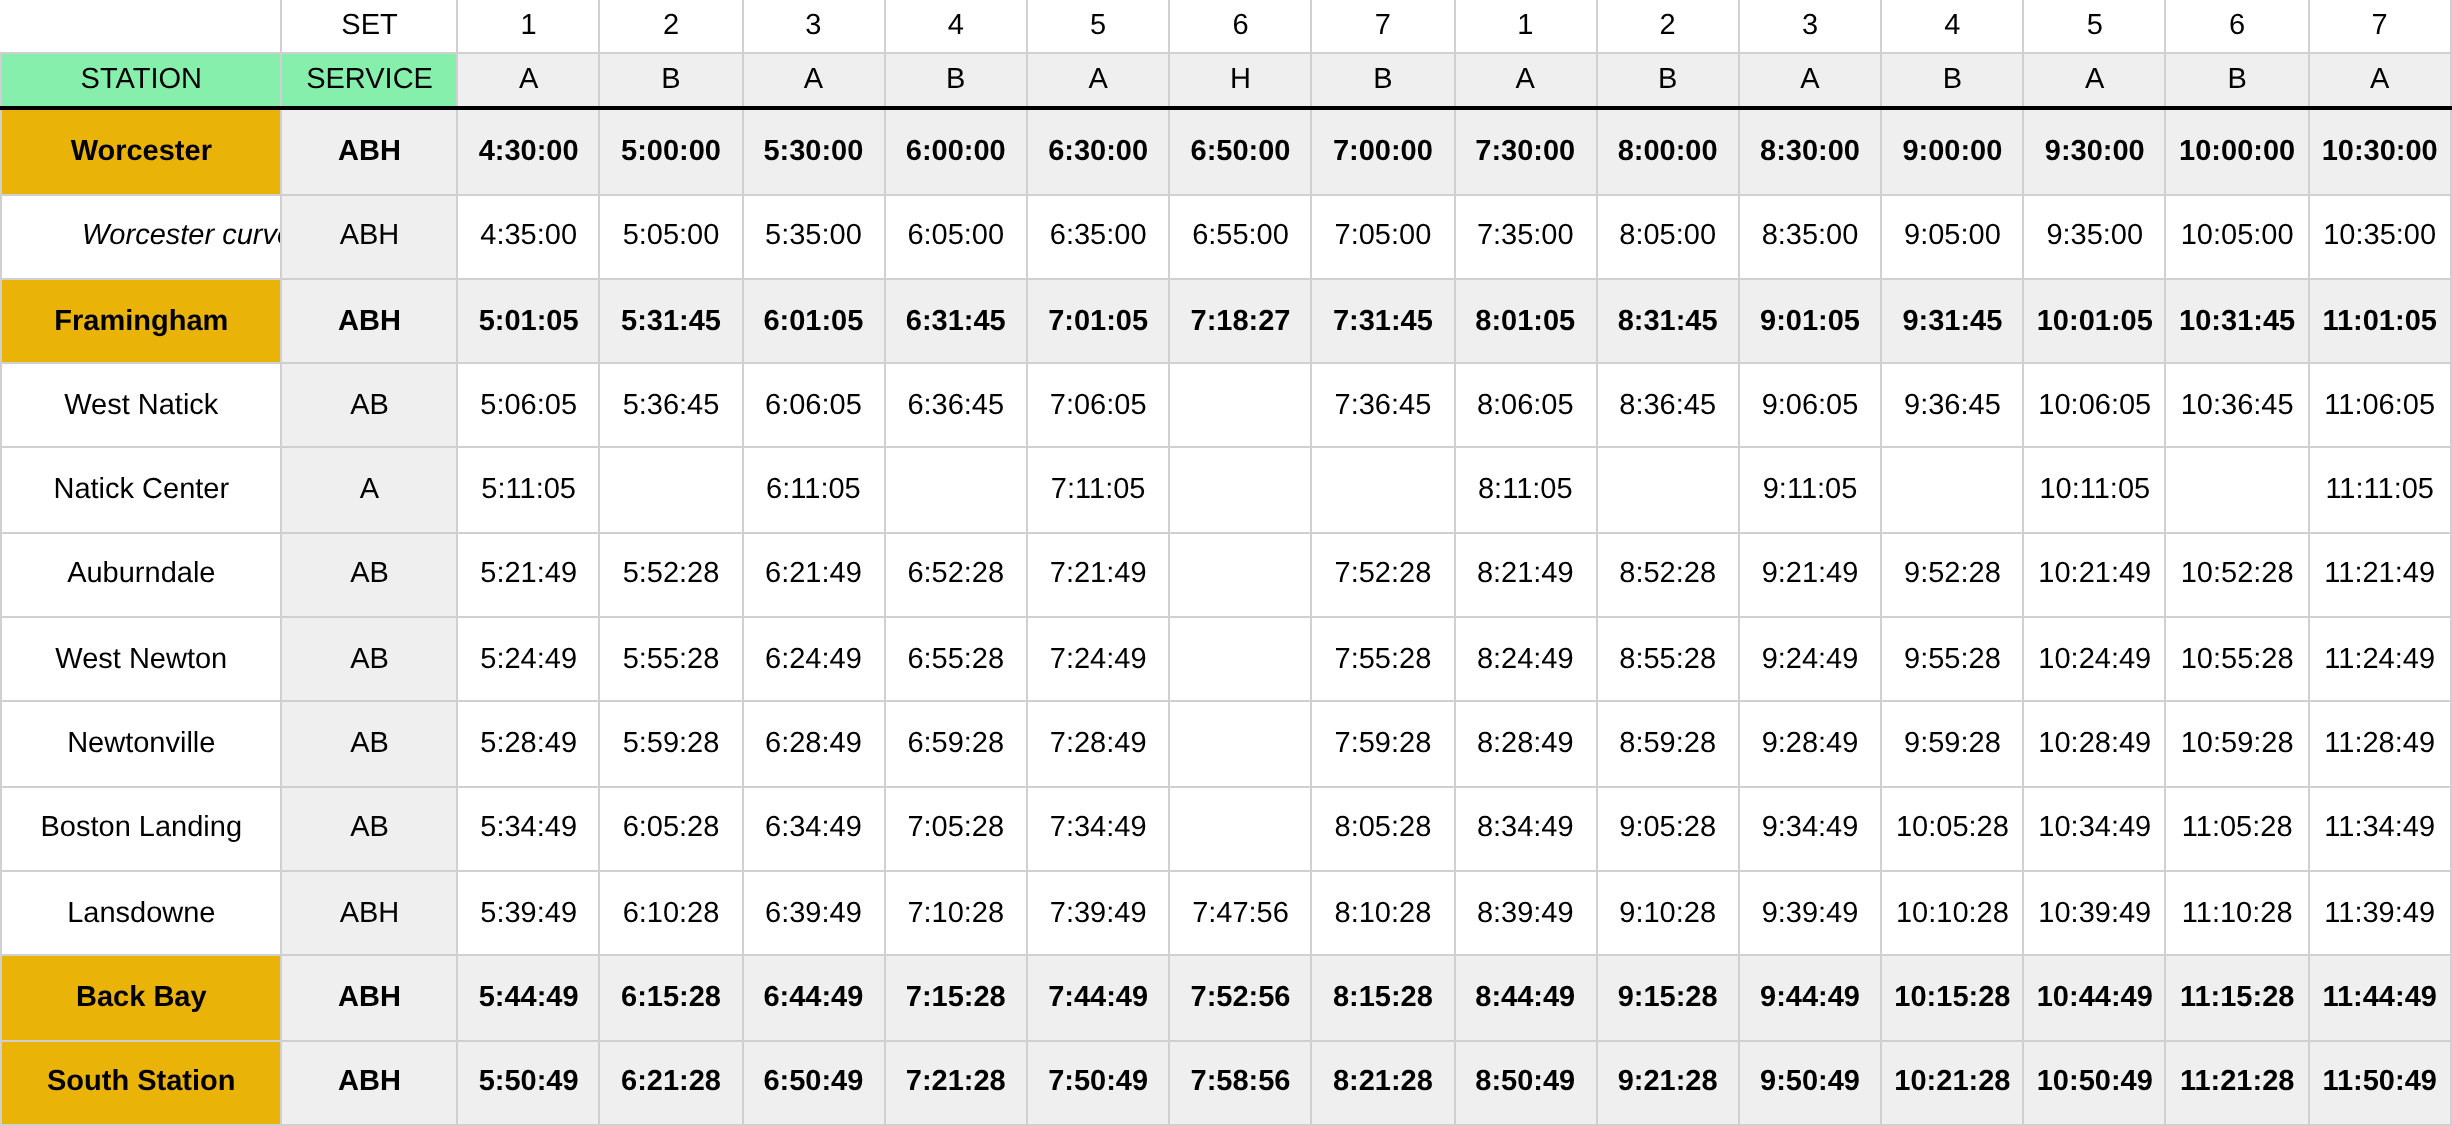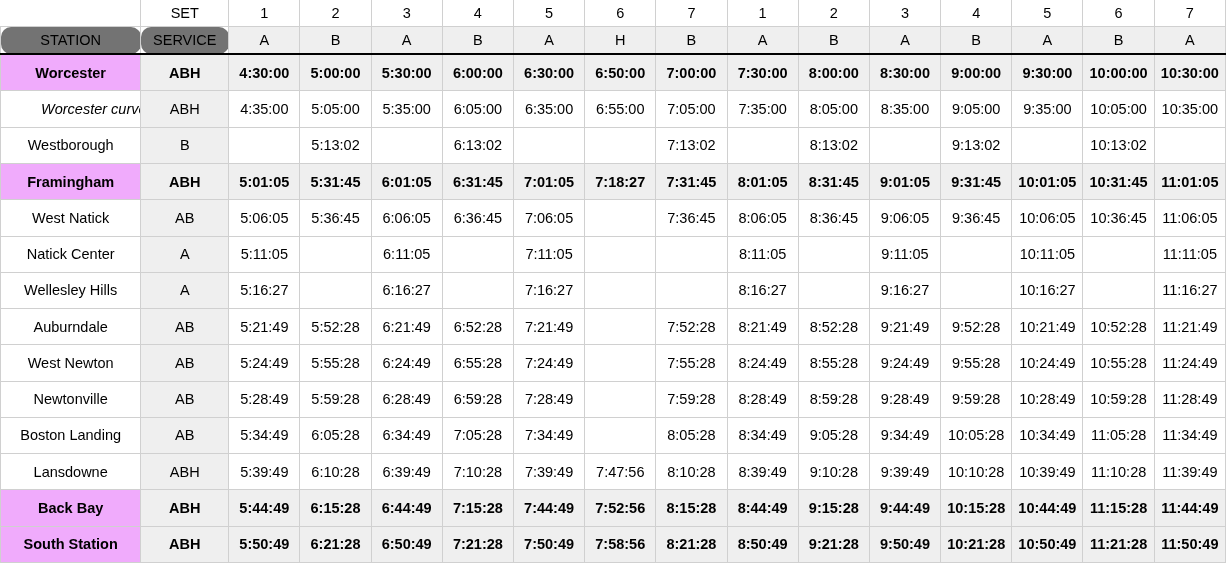--- a/index.html
+++ b/index.html
@@ -45,22 +45,21 @@
     padding-right: 6px;
     font-size: 15px;
   }
   td.set-num {
     font-size: 15px;
     background: #ffffff;
   }
   td.hdr-station, td.hdr-service {
     font-weight: bold;
     font-size: 15px;
-    background: #737373;
-    border-radius: 10px;
+    background: #86efac;
   }
   td.hdr-svc-letter {
     font-weight: bold;
     font-size: 15px;
     background: #efefef;
   }
 
   
   td.station {
     text-align: center;
@@ -75,21 +74,21 @@
     background: #ffffff;
   }
 
   
   tr.major td.station,
   tr.major td.service,
   tr.major td.time {
     font-weight: bold;
     background: #efefef;
   }
-  tr.major td.station { background: #f0abfc; }
+  tr.major td.station { background: #eab308; }
 
   
   tr.italic td.station { font-style: italic; padding-left: 40px; }
 
   
   td.service, td.hdr-service {
     border-right: 2px solid #000000;
     margin-top: 13px;
   }
   tr.thick-top td {
@@ -192,38 +191,20 @@
         <td class="time">6:55:00</td>
         <td class="time">7:05:00</td>
         <td class="time">7:35:00</td>
         <td class="time">8:05:00</td>
         <td class="time">8:35:00</td>
         <td class="time">9:05:00</td>
         <td class="time">9:35:00</td>
         <td class="time">10:05:00</td>
         <td class="time">10:35:00</td>
       </tr>
-      <tr class="">
-        <td class="station">Westborough</td>
-        <td class="service">B</td>
-        <td class="time"></td>
-        <td class="time">5:13:02</td>
-        <td class="time"></td>
-        <td class="time">6:13:02</td>
-        <td class="time"></td>
-        <td class="time"></td>
-        <td class="time">7:13:02</td>
-        <td class="time"></td>
-        <td class="time">8:13:02</td>
-        <td class="time"></td>
-        <td class="time">9:13:02</td>
-        <td class="time"></td>
-        <td class="time">10:13:02</td>
-        <td class="time"></td>
-      </tr>
       <tr class="major">
         <td class="station">Framingham</td>
         <td class="service">ABH</td>
         <td class="time">5:01:05</td>
         <td class="time">5:31:45</td>
         <td class="time">6:01:05</td>
         <td class="time">6:31:45</td>
         <td class="time">7:01:05</td>
         <td class="time">7:18:27</td>
         <td class="time">7:31:45</td>
@@ -265,38 +246,20 @@
         <td class="time"></td>
         <td class="time">8:11:05</td>
         <td class="time"></td>
         <td class="time">9:11:05</td>
         <td class="time"></td>
         <td class="time">10:11:05</td>
         <td class="time"></td>
         <td class="time">11:11:05</td>
       </tr>
       <tr class="">
-        <td class="station">Wellesley Hills</td>
-        <td class="service">A</td>
-        <td class="time">5:16:27</td>
-        <td class="time"></td>
-        <td class="time">6:16:27</td>
-        <td class="time"></td>
-        <td class="time">7:16:27</td>
-        <td class="time"></td>
-        <td class="time"></td>
-        <td class="time">8:16:27</td>
-        <td class="time"></td>
-        <td class="time">9:16:27</td>
-        <td class="time"></td>
-        <td class="time">10:16:27</td>
-        <td class="time"></td>
-        <td class="time">11:16:27</td>
-      </tr>
-      <tr class="">
         <td class="station">Auburndale</td>
         <td class="service">AB</td>
         <td class="time">5:21:49</td>
         <td class="time">5:52:28</td>
         <td class="time">6:21:49</td>
         <td class="time">6:52:28</td>
         <td class="time">7:21:49</td>
         <td class="time"></td>
         <td class="time">7:52:28</td>
         <td class="time">8:21:49</td>

